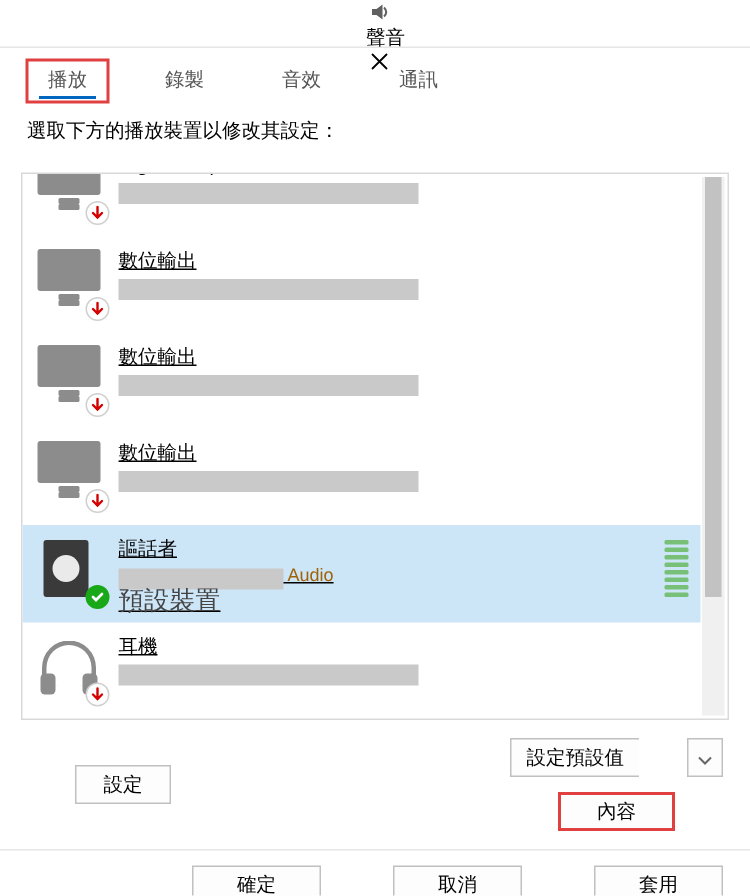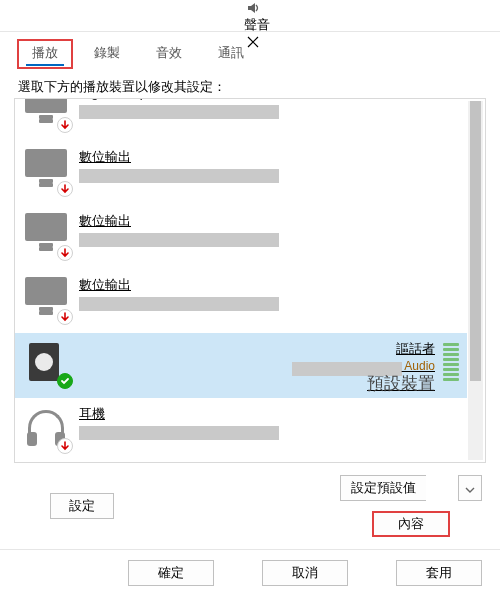--- a/index.html
+++ b/index.html
@@ -25,21 +25,21 @@
   .titlebar .title { margin-left: 8px; flex: 1; font-size: 13px; }
   .titlebar .close {
     width: 45px; height: 30px;
     display:flex; align-items:center; justify-content:center;
     font-size: 16px;
     cursor: pointer;
   }
 
   .tabs {
     display: flex;
-    gap: 0;
+    gap: 16px;
     padding: 8px 18px 0 18px;
     align-items: flex-end;
   }
   .tab {
     padding: 4px 14px 6px 14px;
     margin-right: 8px;
     color: #555;
     cursor: pointer;
     position: relative;
   }
@@ -50,21 +50,21 @@
   .tab.active::after {
     content:"";
     position:absolute;
     left:8px; right:8px; bottom:2px;
     height:2px; background:#0067c0;
   }
 
   .inner-frame {
     margin: 6px 14px 0 14px;
   }
-  .instruction { margin: 10px 4px 2px 4px; font-size: 13px; }
+  .instruction { margin: 10px 4px 19px 4px; font-size: 13px; }
 
   .devices-box {
     border: 1px solid #d9d9d9;
     height: 365px;
     overflow: hidden;
     position: relative;
   }
   .devices-scroll {
     position:absolute; inset:0;
     padding-right: 18px;
@@ -80,21 +80,21 @@
     top: 0; height: 78%;
     background:#c2c2c2;
   }
 
   .dev {
     display:flex;
     align-items:flex-start;
     padding: 6px 8px 6px 8px;
     min-height: 64px;
   }
-  .dev.selected { background:#cde6f7;text-align:right; }
+  .dev.selected { background:#cde6f7; }
 
   .dev-icon {
     width: 44px; height: 44px;
     margin: 2px 10px 2px 2px;
     position:relative;
     flex-shrink:0;
   }
   .monitor {
     width: 42px; height: 28px;
     background:#8c8c8c;

